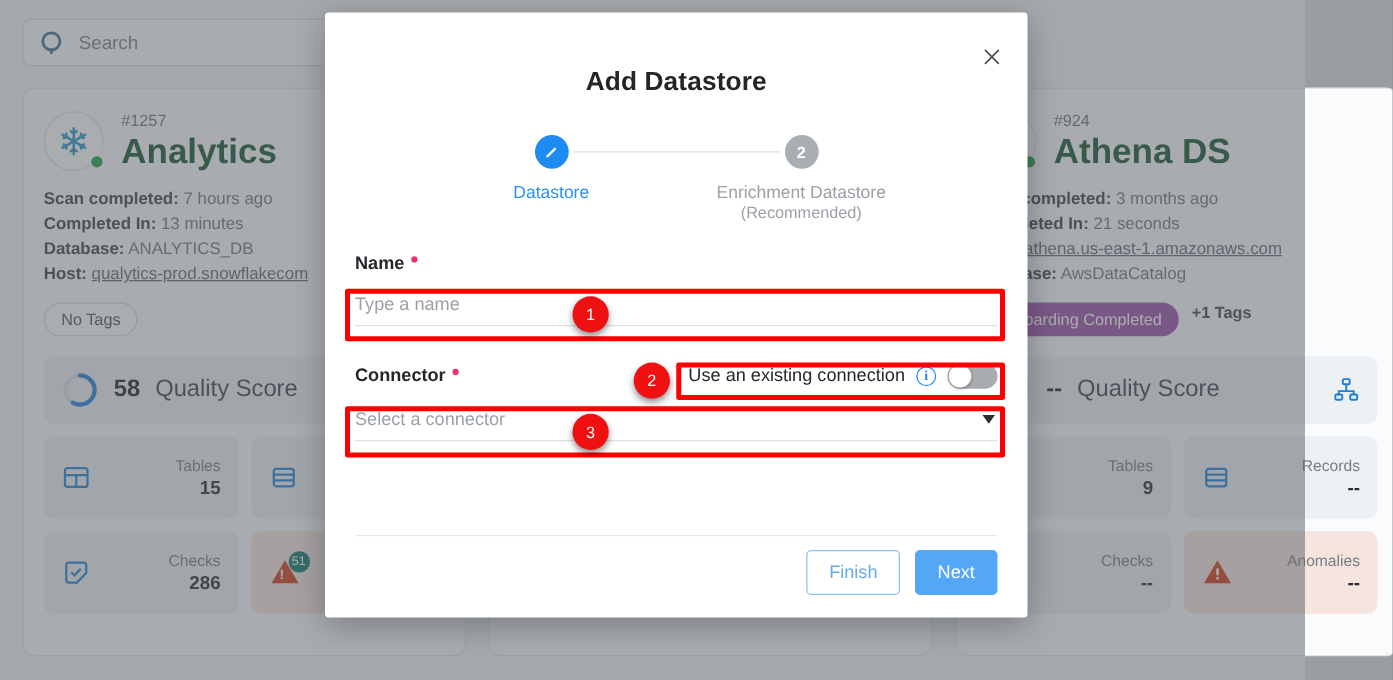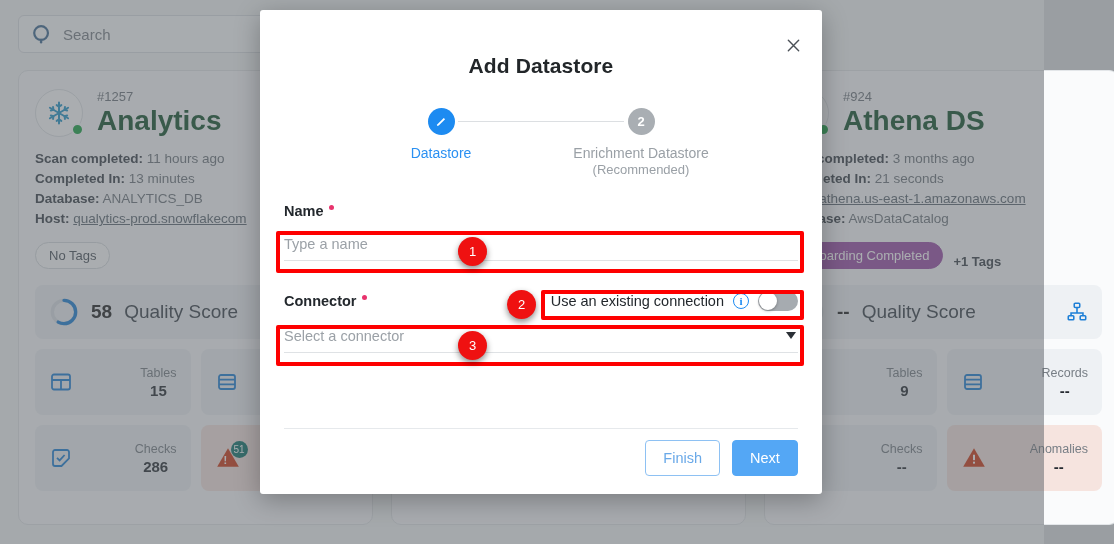--- a/index.html
+++ b/index.html
@@ -51,21 +51,21 @@
     width: 13px; height: 13px; border-radius: 50%;
     background: #19a344; border: 2px solid #fafbfc;
   }
   .ds-id { font-size: 13px; color: #6f767d; }
   .ds-title { font-size: 28px; font-weight: bold; color: #14532d; margin-top: 1px; }
 
   .ds-meta { margin-top: 12px; font-size: 13.5px; line-height: 20px; color: #6f767d; }
   .ds-meta b { color: #3b424a; font-weight: bold; }
   .lnk { color: #5f6a74; text-decoration: underline; }
 
-  .tag-row { margin-top: 13px; display: flex; align-items: flex-end; gap: 10px; }
+  .tag-row { margin-top: 13px; display: flex; align-items: flex-start; gap: 10px; }
   .tag-pill {
     border: 1px solid #d7dbdf; border-radius: 14px;
     padding: 5px 13px; font-size: 13px; color: #4a525a; background: #fff;
   }
   .tag-pill.purple { background: #9b4fa8; border-color: #9b4fa8; color: #fff; }
   .tag-more { font-size: 13px; color: #3d444b; font-weight: bold; }
 
   .score-box {
     margin-top: 16px; height: 54px; border-radius: 8px;
     background: #eef1f4; display: flex; align-items: center;
@@ -75,21 +75,21 @@
   .score-lbl { font-size: 19px; color: #3a4149; }
   .score-spacer { flex: 1; }
 
   .stat-grid { margin-top: 10px; display: grid; grid-template-columns: 1fr 1fr; gap: 10px; }
   .stat {
     height: 66px; border-radius: 8px; background: #eef1f4;
     display: flex; align-items: center; justify-content: space-between;
     padding: 0 14px;
   }
   .stat.warn { background: #f6e4df; }
-  .stat-txt { text-align: center; }
+  .stat-txt { text-align: right; }
   .stat-lbl { font-size: 12.5px; color: #777e85; }
   .stat-num { font-size: 15px; font-weight: bold; color: #262b31; margin-top: 2px; }
 
   
   .overlay {
     position: absolute; inset: 0;
     background: rgba(92,98,104,0.52);
   }
 
   
@@ -250,21 +250,21 @@
                 <circle cx="12" cy="12" r="1.6" fill="#2496c8" stroke="none"></circle>
               </svg>
               <div class="ds-dot"></div>
             </div>
             <div>
               <div class="ds-id">#1257</div>
               <div class="ds-title">Analytics</div>
             </div>
           </div>
           <div class="ds-meta">
-            <div><b>Scan completed:</b> <span>11 hours ago</span></div>
+            <div><b>Scan completed:</b> <span>7 hours ago</span></div>
             <div><b>Completed In:</b> <span>13 minutes</span></div>
             <div><b>Database:</b> <span>ANALYTICS_DB</span></div>
             <div><b>Host:</b> <span class="lnk">qualytics-prod.snowflakecom</span></div>
           </div>
           <div class="tag-row">
             <span class="tag-pill">No Tags</span>
           </div>
           <div class="score-box">
             <svg width="30" height="30" viewBox="0 0 36 36">
               <circle cx="18" cy="18" r="14" fill="none" stroke="#dbe0e5" stroke-width="4"></circle>

